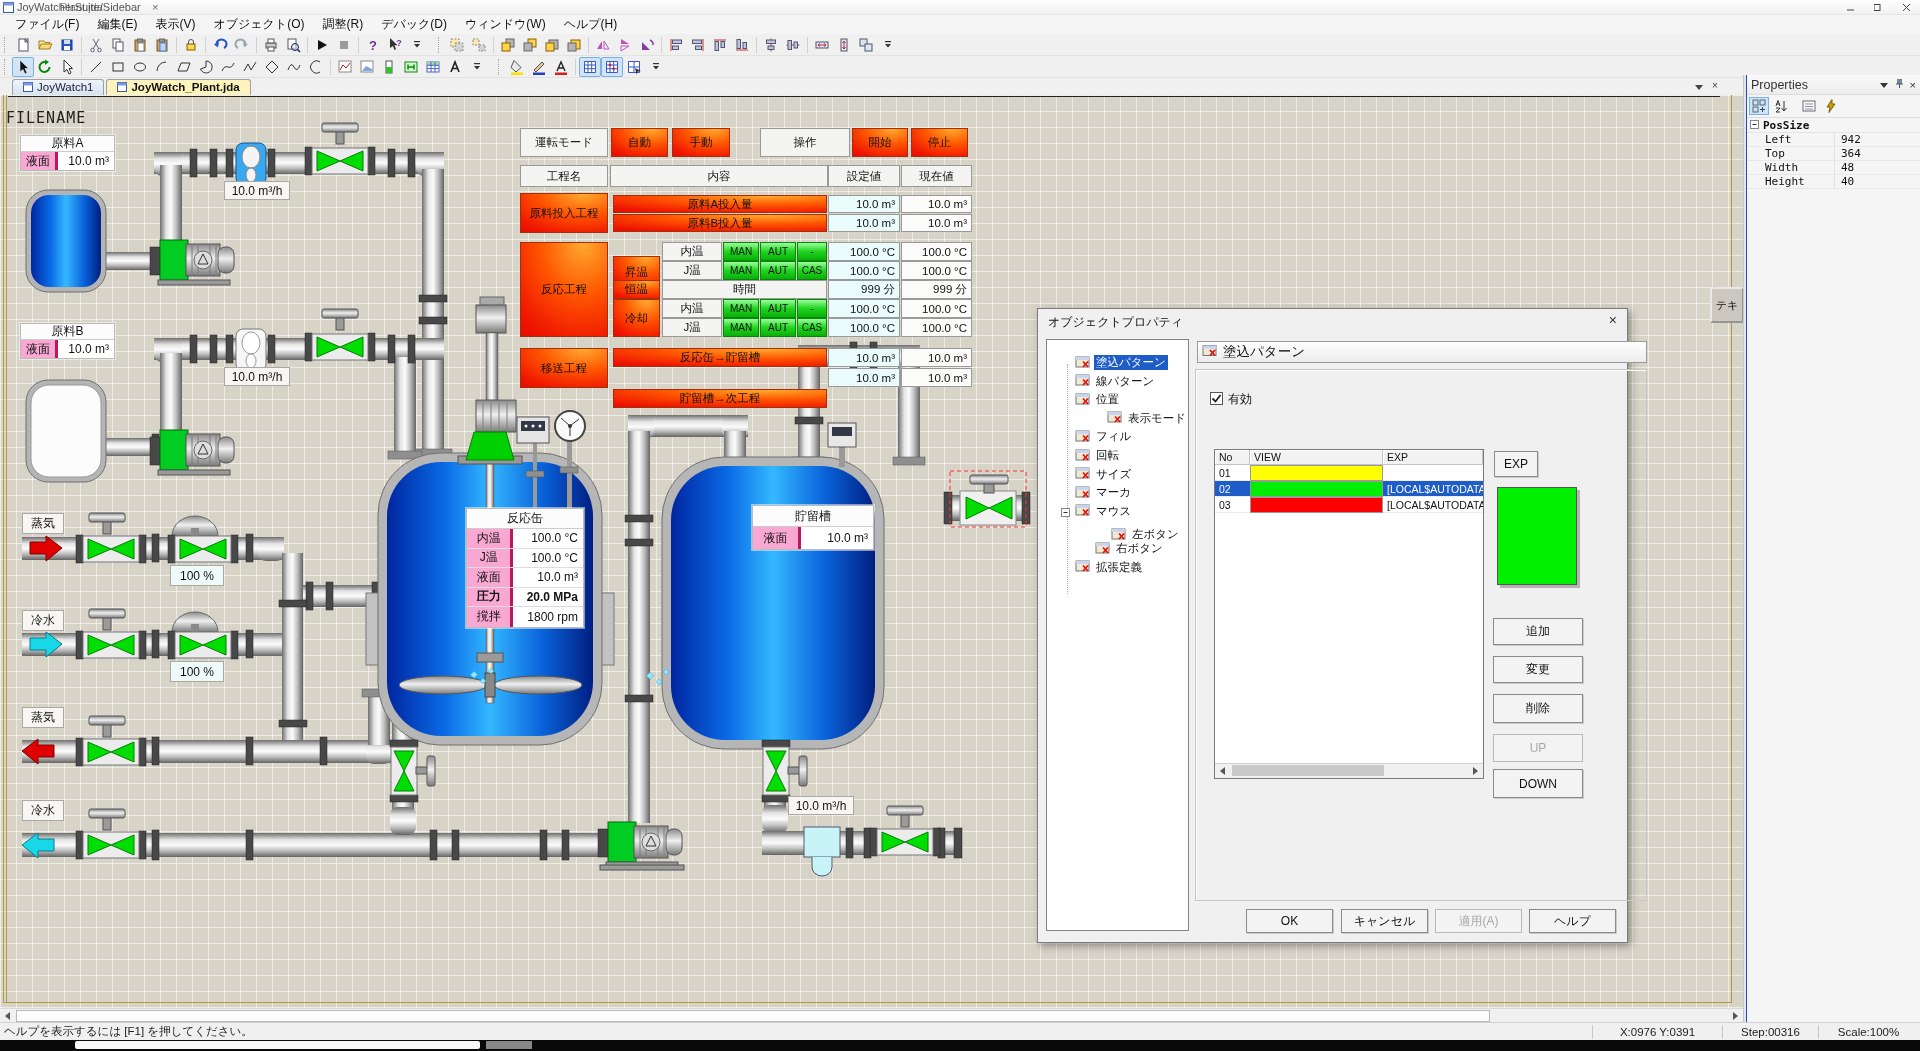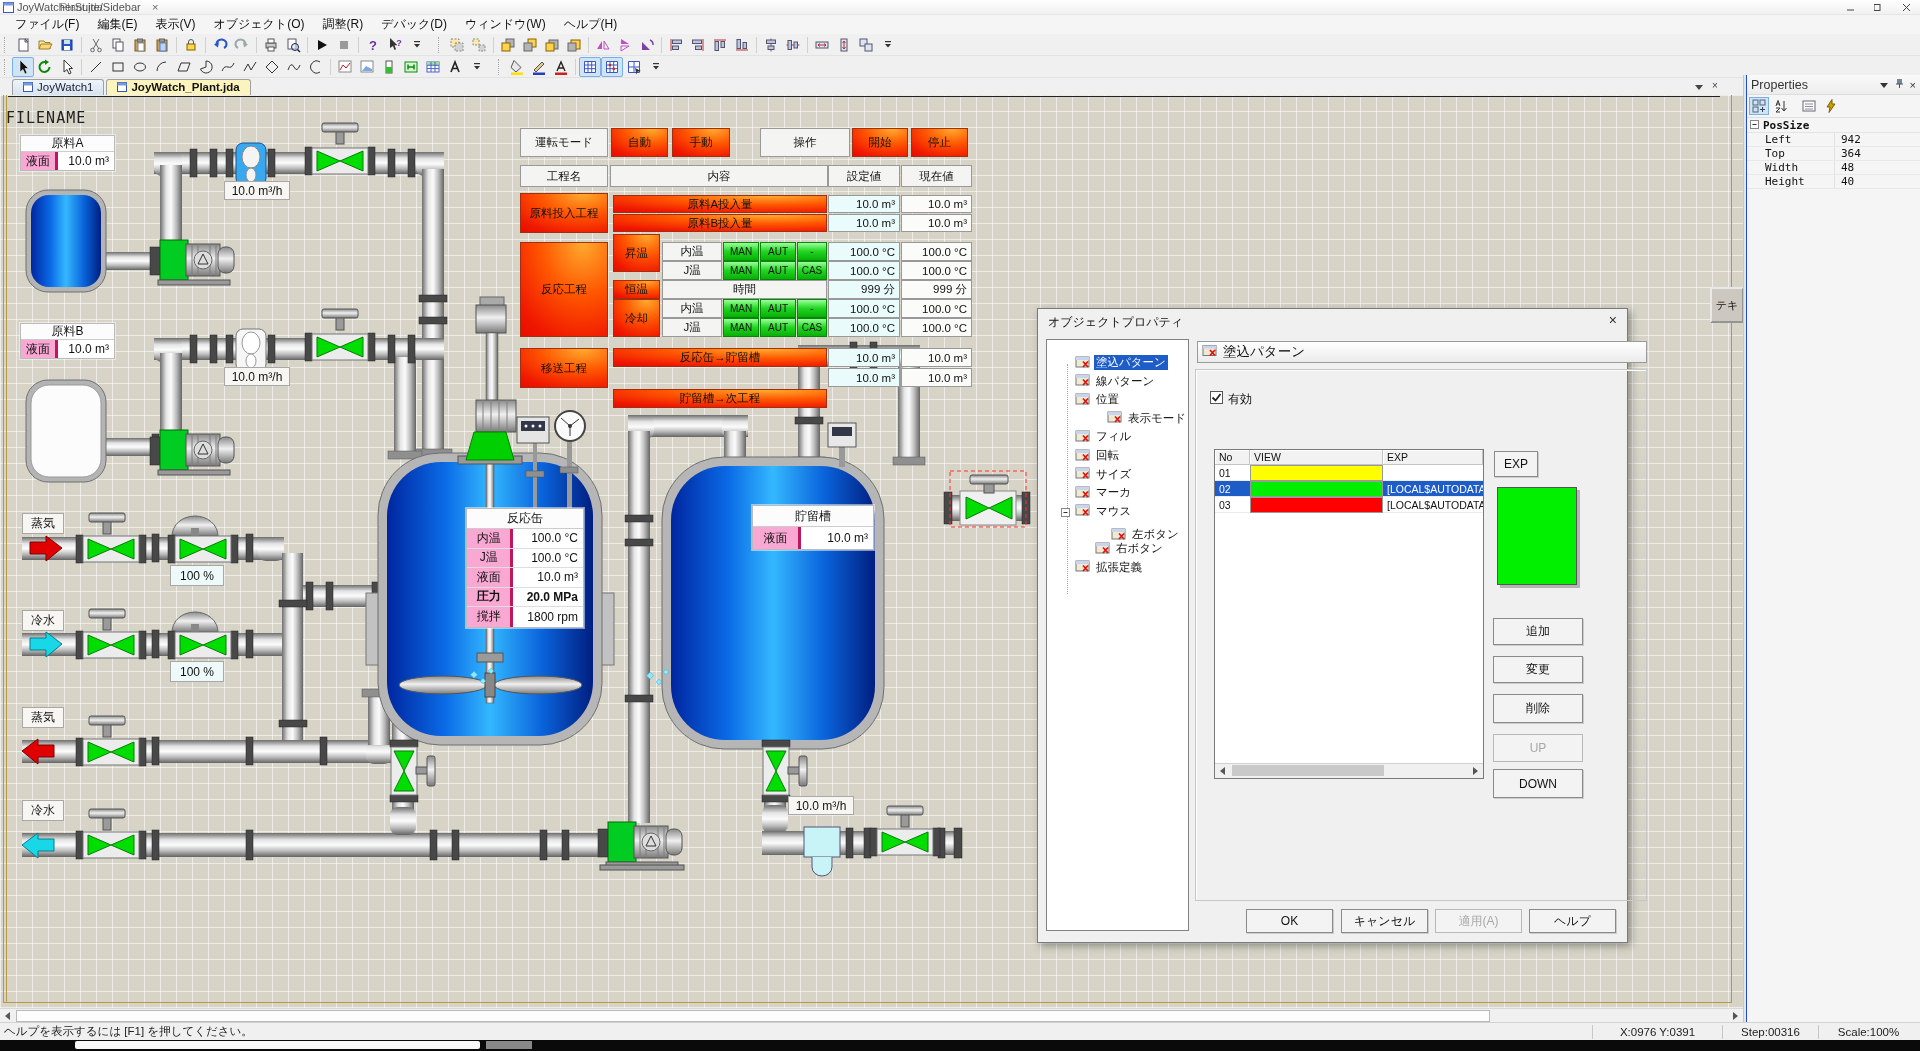--- a/index.html
+++ b/index.html
@@ -852,21 +852,21 @@
         <div class="tc w" style="left: 308px; top: 37px; width: 72px; height: 22px;">設定値</div>
         <div class="tc w" style="left: 381px; top: 37px; width: 71px; height: 22px;">現在値</div>
         <div class="tc r" style="left: 0px; top: 65px; width: 88px; height: 40px;">原料投入工程</div>
         <div class="tc r" style="left: 93px; top: 67px; width: 214px; height: 18px;">原料A投入量</div>
         <div class="tc v1" style="left: 308px; top: 67px; width: 72px; height: 18px;">10.0 m³</div>
         <div class="tc v2" style="left: 381px; top: 67px; width: 71px; height: 18px;">10.0 m³</div>
         <div class="tc r" style="left: 93px; top: 86px; width: 214px; height: 18px;">原料B投入量</div>
         <div class="tc v1" style="left: 308px; top: 86px; width: 72px; height: 18px;">10.0 m³</div>
         <div class="tc v2" style="left: 381px; top: 86px; width: 71px; height: 18px;">10.0 m³</div>
         <div class="tc r" style="left: 0px; top: 114px; width: 88px; height: 95px;">反応工程</div>
-        <div class="tc r" style="left: 93px; top: 106px; width: 47px; height: 38px;">昇温</div>
+        <div class="tc r" style="left: 93px; top: 128px; width: 47px; height: 32px;">昇温</div>
         <div class="tc w" style="left: 142px; top: 114px; width: 60px; height: 19px;">内温</div>
         <div class="tc g" style="left: 203px; top: 114px; width: 36px; height: 19px;">MAN</div>
         <div class="tc g" style="left: 240px; top: 114px; width: 36px; height: 19px;">AUT</div>
         <div class="tc g" style="left: 277px; top: 114px; width: 30px; height: 19px;">-</div>
         <div class="tc v1" style="left: 308px; top: 114px; width: 72px; height: 19px;">100.0 °C</div>
         <div class="tc v2" style="left: 381px; top: 114px; width: 71px; height: 19px;">100.0 °C</div>
         <div class="tc w" style="left: 142px; top: 133px; width: 60px; height: 19px;">J温</div>
         <div class="tc g" style="left: 203px; top: 133px; width: 36px; height: 19px;">MAN</div>
         <div class="tc g" style="left: 240px; top: 133px; width: 36px; height: 19px;">AUT</div>
         <div class="tc g" style="left: 277px; top: 133px; width: 30px; height: 19px;">CAS</div>
@@ -1147,21 +1147,21 @@
       </div>
     <div style="position:absolute;left:157px;top:60px;width:452px;height:532px;border:1px solid #c6c6c6;box-shadow:inset 1px 1px 0 #fff"></div>
     <div id="dlghdr">
       <span><svg width="16" height="15">
             <rect x="1" y="2.5" width="13" height="10" fill="#f0ead0" stroke="#777"></rect>
             <rect x="1" y="2.5" width="13" height="3" fill="#c8d4f0"></rect>
             <path d="M8,7 L13,12.5 M13,7 L8,12.5" stroke="#e01010" stroke-width="1.8"></path>
           </svg></span>
       <span>塗込パターン</span>
     </div>
-    <div style="position:absolute;left:172px;top:82px;display:flex;gap:5px">
+    <div style="position:absolute;left:172px;top:82px;display:flex;align-items:center;gap:5px">
       <span><svg width="13" height="13">
             <rect x="0.5" y="0.5" width="12" height="12" fill="#fff" stroke="#555"></rect>
             <path d="M2.5,6.5 L5.5,9.5 L10.5,3" stroke="#222" stroke-width="1.8" fill="none"></path>
           </svg></span>
       <span>有効</span>
     </div>
     <div id="dlist">
         <div class="lhead" style="left: 0px; width: 35px;">No</div>
         <div class="lhead" style="left: 35px; width: 133px;">VIEW</div>
         <div class="lhead" style="left: 168px; width: 100px;">EXP</div>

